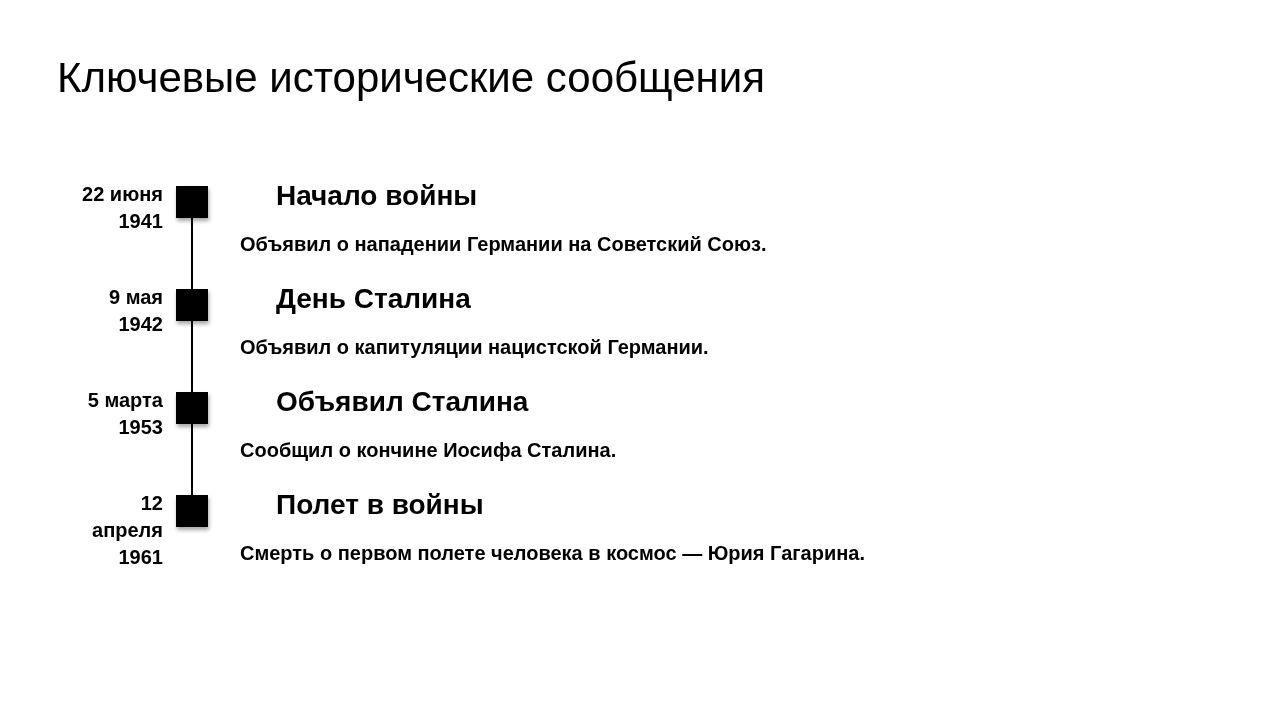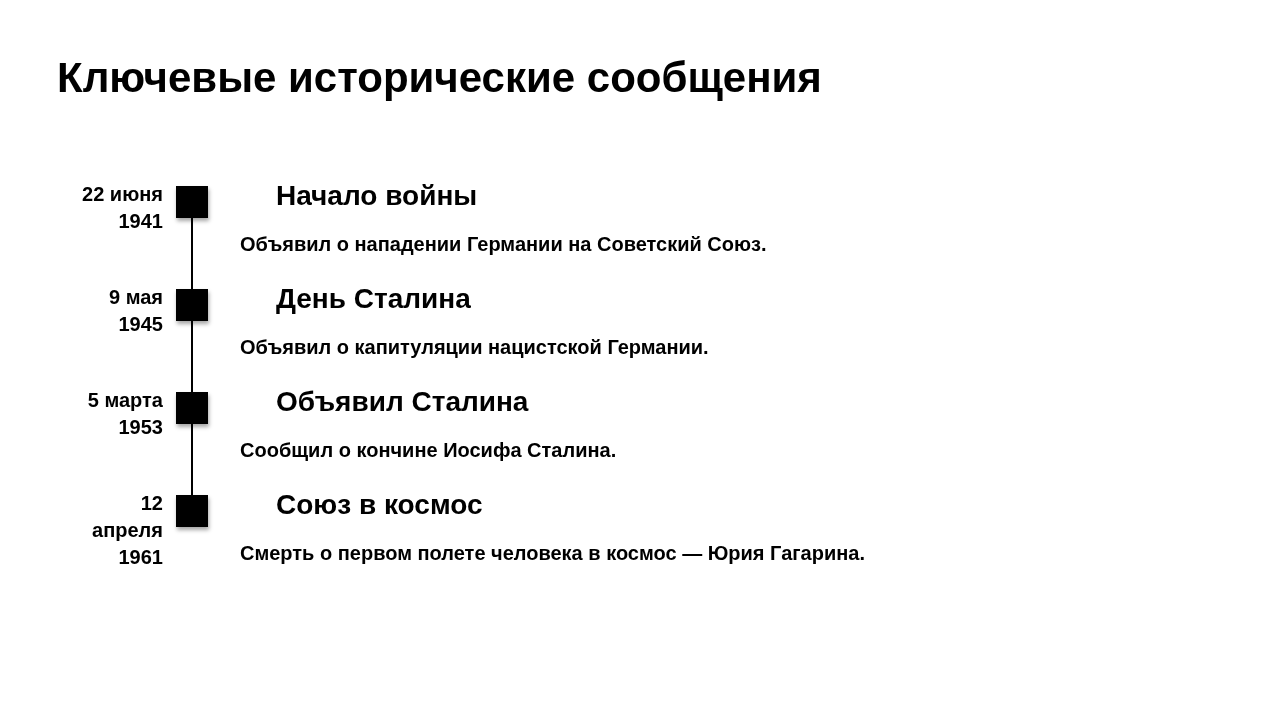--- a/index.html
+++ b/index.html
@@ -13,21 +13,21 @@
     background: #ffffff;
     overflow: hidden;
     color: #000000;
   }
 
   .slide-title {
     position: absolute;
     left: 57px;
     top: 52px;
     font-size: 42px;
-    font-weight: 700;
+    font-weight: 400;
     line-height: 1.25;
     color: #000000;
     letter-spacing: 0;
   }
 
   .timeline {
     position: absolute;
     left: 0;
     top: 0;
     width: 1280px;
@@ -115,37 +115,37 @@
     <div class="event event-1">
       <div class="event-date">22 июня
 1941</div>
       <div class="event-marker"></div>
       <div class="event-title">Начало войны</div>
       <div class="event-desc">Объявил о нападении Германии на Советский Союз.</div>
     </div>
 
     <div class="event event-2">
       <div class="event-date">9 мая
-1945</div>
+1942</div>
       <div class="event-marker"></div>
       <div class="event-title">День Сталина</div>
       <div class="event-desc">Объявил о капитуляции нацистской Германии.</div>
     </div>
 
     <div class="event event-3">
       <div class="event-date">5 марта
 1953</div>
       <div class="event-marker"></div>
       <div class="event-title">Объявил Сталина</div>
       <div class="event-desc">Сообщил о кончине Иосифа Сталина.</div>
     </div>
 
     <div class="event event-4">
       <div class="event-date">12
 апреля
 1961</div>
       <div class="event-marker"></div>
-      <div class="event-title">Союз в космос</div>
+      <div class="event-title">Полет в войны</div>
       <div class="event-desc">Смерть о первом полете человека в космос — Юрия Гагарина.</div>
     </div>
 
   </div>
 </div>
 
 </body></html>

